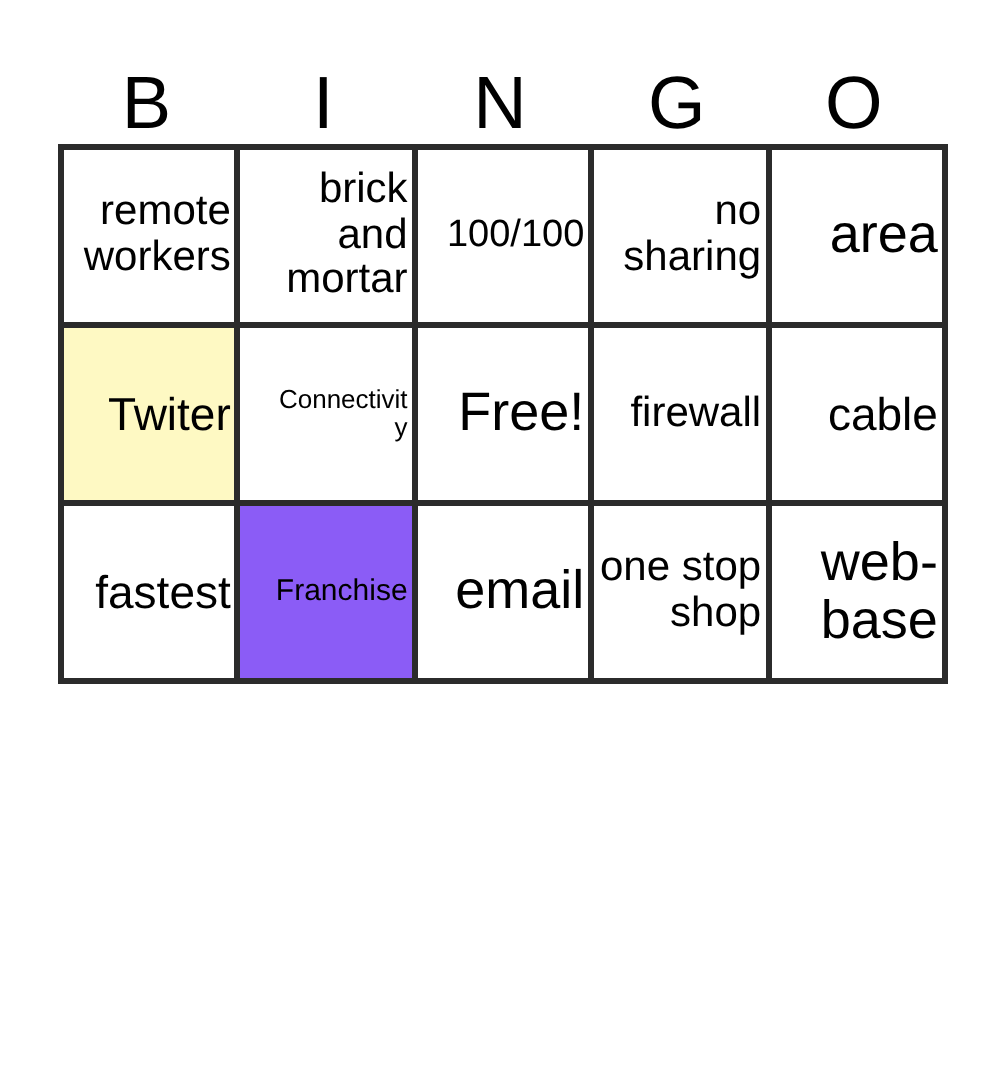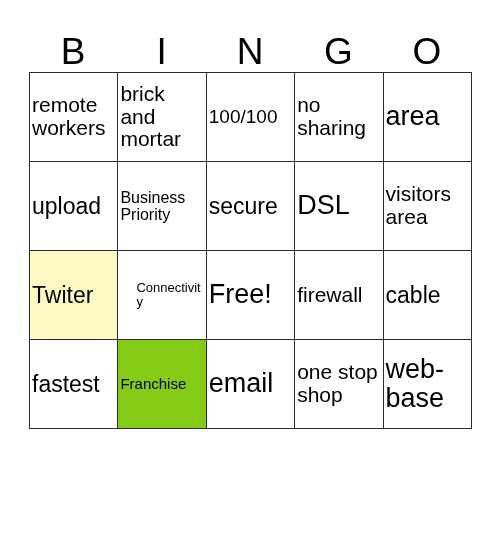--- a/index.html
+++ b/index.html
@@ -49,22 +49,22 @@
     width: 442px;
     border-collapse: collapse;
     table-layout: fixed;
   }
 
   #bingo-grid tr { height: 89px; }
 
   #bingo-grid td {
     width: 88.4px;
     height: 89px;
-    border: 1px solid #d946ef;
-    text-align: left;
+    border: 3px solid #d946ef;
+    text-align: right;
     vertical-align: middle;
     padding: 1px 2px;
     background: #ffffff;
     overflow: hidden;
   }
 
   .cell-text {
     display: block;
     line-height: 1.08;
     word-wrap: break-word;
@@ -108,58 +108,41 @@
             <span class="cell-text fs-md">100/100</span>
           </td>
         <td style="border-color: rgb(43, 43, 43); background: rgb(255, 255, 255); margin-top: 29px;">
             <span class="cell-text fs-md2">no sharing</span>
           </td>
         <td style="border-color: rgb(43, 43, 43); background: rgb(255, 255, 255);">
             <span class="cell-text fs-xl">area</span>
           </td>
       </tr>
       <tr>
-        <td style="border-color: rgb(43, 43, 43); background: rgb(255, 255, 255);">
-            <span class="cell-text fs-lg">upload</span>
-          </td>
-        <td style="border-color: rgb(43, 43, 43); background: rgb(255, 255, 255);">
-            <span class="cell-text fs-sm2">Business Priority</span>
-          </td>
-        <td style="border-color: rgb(43, 43, 43); background: rgb(255, 255, 255);">
-            <span class="cell-text fs-lg">secure</span>
-          </td>
-        <td style="border-color: rgb(43, 43, 43); background: rgb(255, 255, 255);">
-            <span class="cell-text fs-xl">DSL</span>
-          </td>
-        <td style="border-color: rgb(43, 43, 43); background: rgb(255, 255, 255);">
-            <span class="cell-text fs-md2">visitors area</span>
-          </td>
-      </tr>
-      <tr>
         <td style="border-color: rgb(43, 43, 43); background: #fef9c3;">
             <span class="cell-text fs-lg">Twiter</span>
           </td>
         <td style="border-color: rgb(43, 43, 43); background: rgb(255, 255, 255);">
             <span class="cell-text fs-xs">Connectivity</span>
           </td>
         <td style="border-color: rgb(43, 43, 43); background: rgb(255, 255, 255);">
             <span class="cell-text fs-xl">Free!</span>
           </td>
         <td style="border-color: rgb(43, 43, 43); background: rgb(255, 255, 255);">
             <span class="cell-text fs-md2">firewall</span>
           </td>
         <td style="border-color: rgb(43, 43, 43); background: rgb(255, 255, 255);">
             <span class="cell-text fs-lg">cable</span>
           </td>
       </tr>
       <tr>
         <td style="border-color: rgb(43, 43, 43); background: rgb(255, 255, 255);">
             <span class="cell-text fs-lg">fastest</span>
           </td>
-        <td style="border-color: rgb(43, 43, 43); background: #84cc16;">
+        <td style="border-color: rgb(43, 43, 43); background: #8b5cf6;">
             <span class="cell-text fs-sm">Franchise</span>
           </td>
         <td style="border-color: rgb(43, 43, 43); background: rgb(255, 255, 255);">
             <span class="cell-text fs-xl">email</span>
           </td>
         <td style="border-color: rgb(43, 43, 43); background: rgb(255, 255, 255);">
             <span class="cell-text fs-md2">one stop shop</span>
           </td>
         <td style="border-color: rgb(43, 43, 43); background: rgb(255, 255, 255);">
             <span class="cell-text fs-xl">web-base</span>

